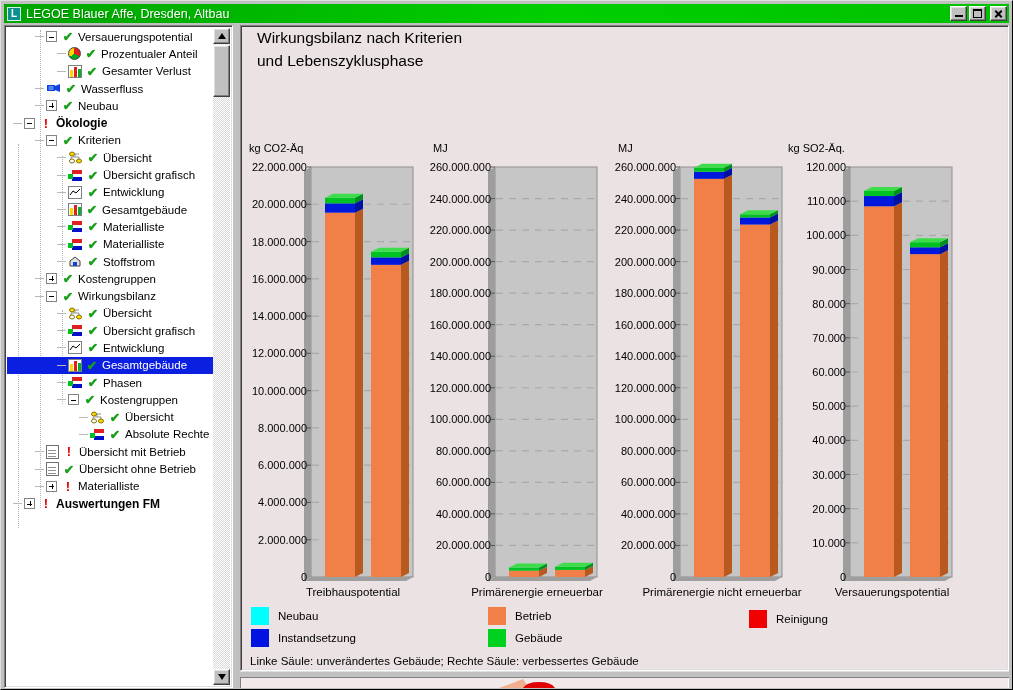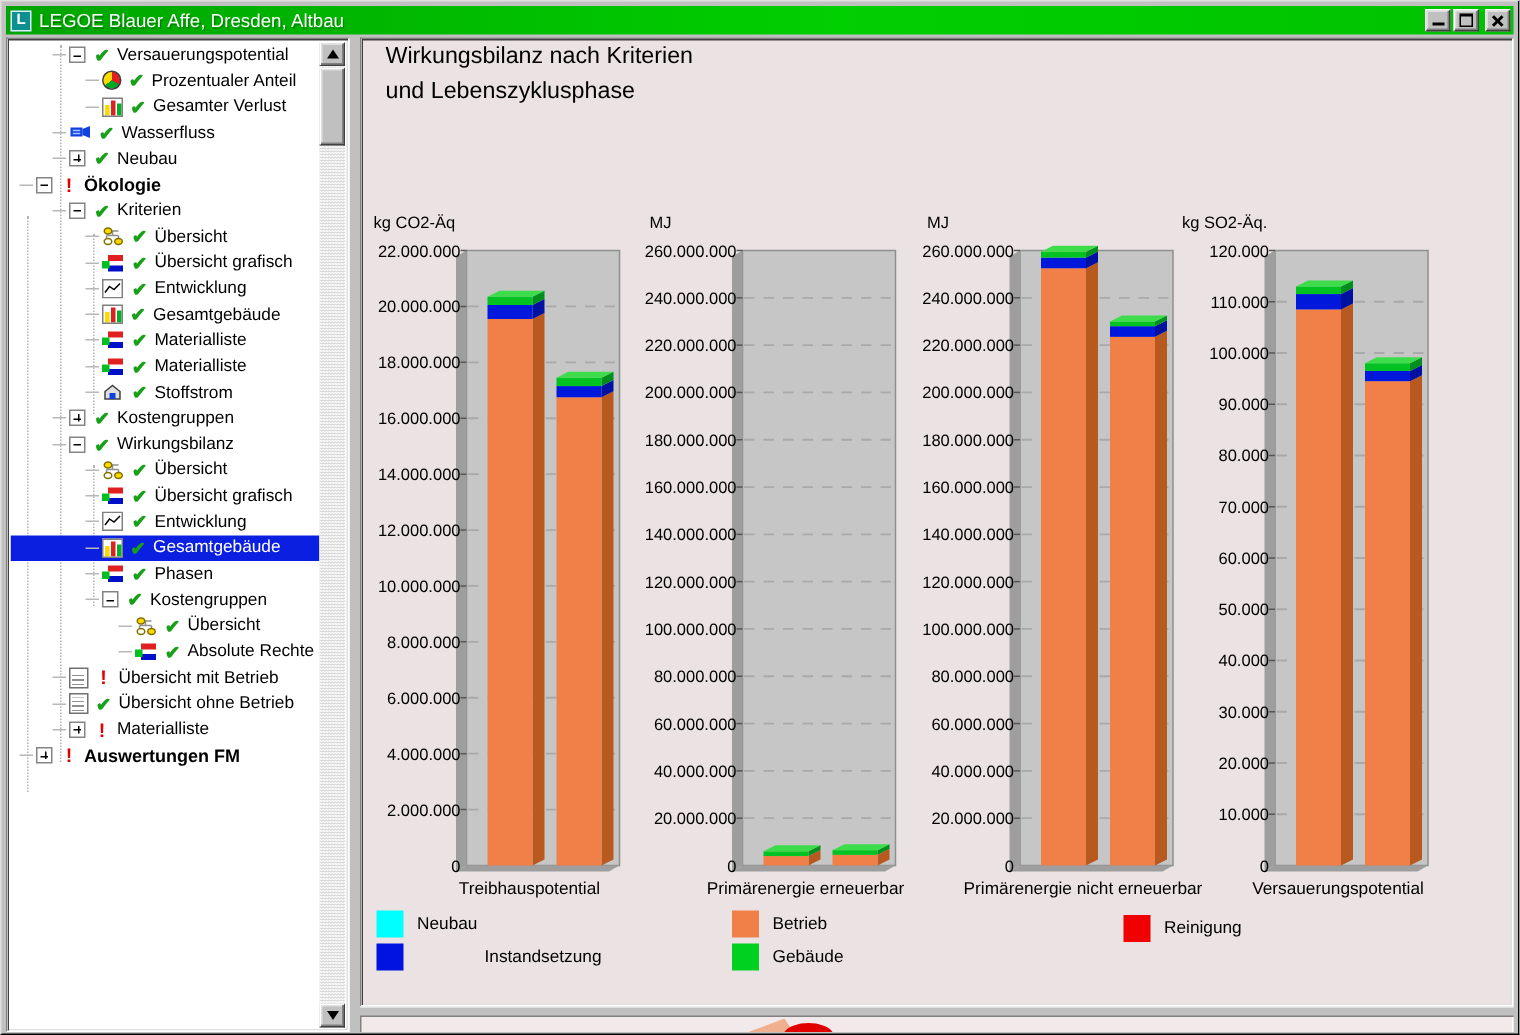--- a/index.html
+++ b/index.html
@@ -617,37 +617,38 @@
                 <polygon points="128,104.16666666666667 136,100.16666666666667 166,100.16666666666667 158,104.16666666666667" fill="#3cdc4a"></polygon>
               </g>
               <text x="110" y="458" font-size="11.5" fill="#000" text-anchor="middle">Versauerungspotential</text>
             </svg>
           </div>
         <div id="legend">
             <div class="leg-item" style="left: 10px; top: 581px;">
               <span class="leg-swatch" style="background: rgb(0, 255, 255);"></span>
               <span class="leg-label">Neubau</span>
             </div>
-            <div class="leg-item" style="left: 10px; top: 603px; gap: 45px;">
+            <div class="leg-item" style="left: 10px; top: 603px;">
               <span class="leg-swatch" style="background: rgb(0, 19, 224);"></span>
               <span class="leg-label">Instandsetzung</span>
             </div>
             <div class="leg-item" style="left: 247px; top: 581px;">
               <span class="leg-swatch" style="background: rgb(240, 128, 72);"></span>
               <span class="leg-label">Betrieb</span>
             </div>
             <div class="leg-item" style="left: 247px; top: 603px;">
               <span class="leg-swatch" style="background: rgb(0, 208, 32);"></span>
               <span class="leg-label">Gebäude</span>
             </div>
             <div class="leg-item" style="left: 508px; top: 584px;">
               <span class="leg-swatch" style="background: rgb(240, 0, 0);"></span>
               <span class="leg-label">Reinigung</span>
             </div>
           </div>
+        <div class="note">Linke Säule: unverändertes Gebäude; Rechte Säule: verbessertes Gebäude</div>
       </div>
       <div class="hsplit"></div>
       <div class="partial-panel">
         <svg class="partial-pie" width="62" height="9">
           <polygon points="0,9 24,0 30,9" fill="#f0b090"></polygon>
           <path d="M24,9 A17,9 0 0 1 56,9 Z" fill="#e00000"></path>
         </svg>
       </div>
     </div>
 

